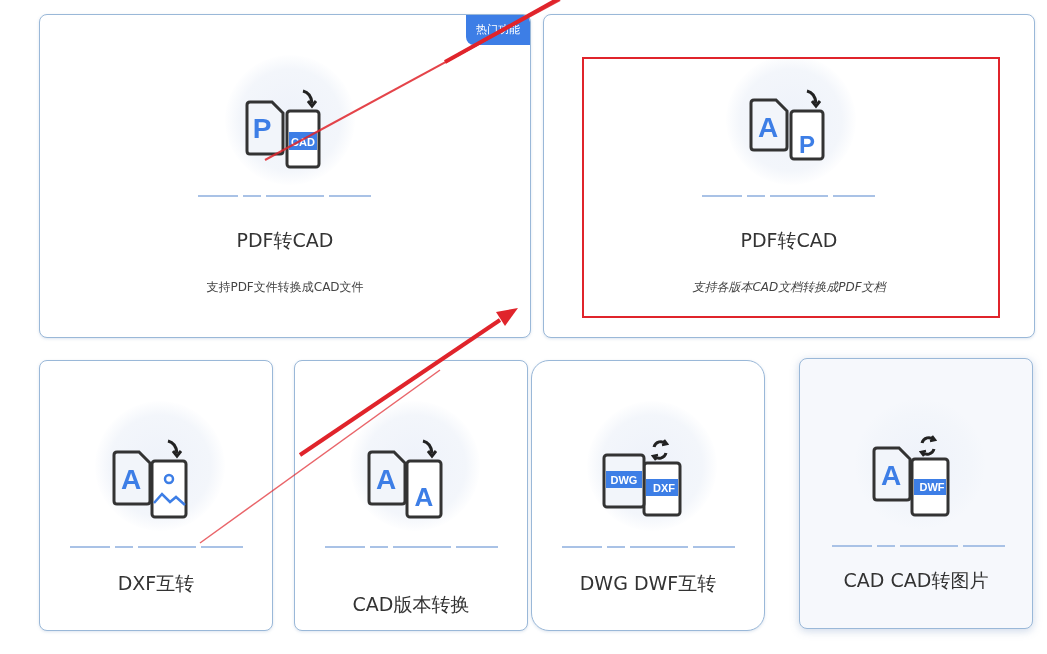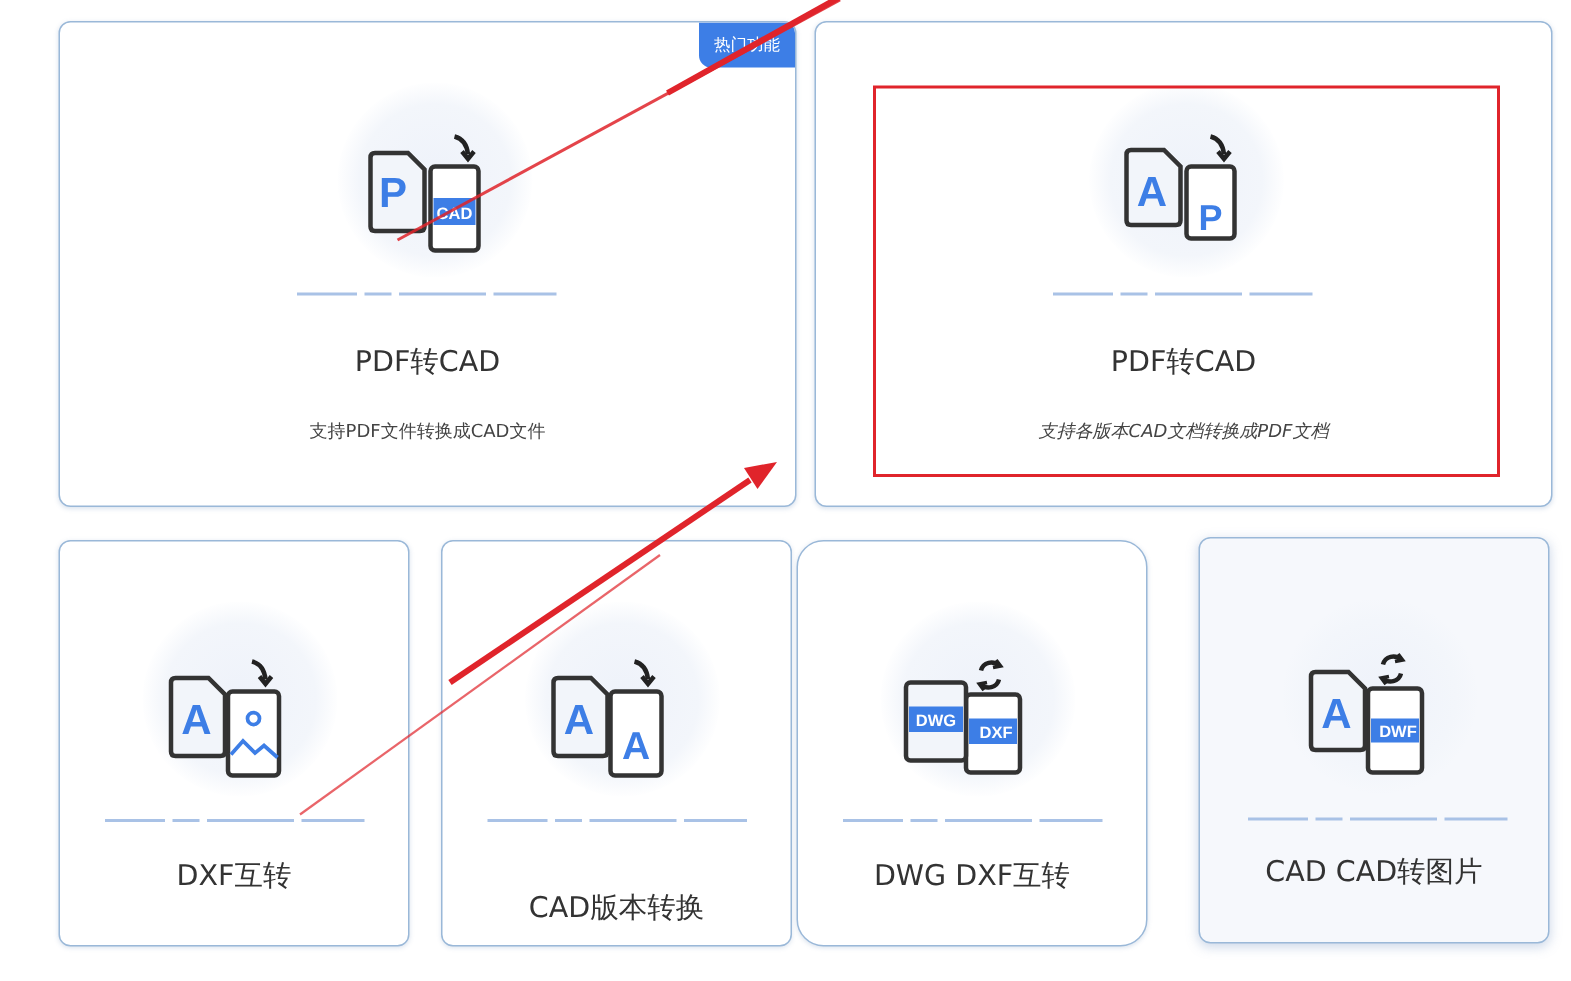--- a/index.html
+++ b/index.html
@@ -148,21 +148,21 @@
       <rect x="8" y="38" width="36" height="17" fill="#3d7ee6"></rect>
       <text x="26" y="51" text-anchor="middle" font-size="11" font-weight="bold" fill="#fff" font-family="Liberation Sans, sans-serif">DWG</text>
     </svg>
   </div>
   <div class="dash-line" style="left:30px; top:185px;">
     <span style="width:40px"></span>
       <span style="width:18px"></span>
       <span style="width:58px"></span>
       <span style="width:42px"></span>
   </div>
-  <div class="title" style="top:210px; font-size:19px;">DWG DXF互转</div>
+  <div class="title" style="top:210px; font-size:19px;">DWG DWF互转</div>
 </div>
 
 <div class="card hovered" style="left:799px; top:358px; width:234px; height:271px;">
   <div class="blob" style="left:55px; top:40px; width:130px; height:130px;"></div>
   <div class="icon-wrap" style="top:70px; width:100px; height:100px;">
     <svg width="100" height="100" viewBox="0 0 100 100">
       <path d="M56 14 a7 7 0 0 1 12 -3" fill="none" stroke="#222" stroke-width="3"></path>
       <path d="M68 20 a7 7 0 0 1 -12 3" fill="none" stroke="#222" stroke-width="3"></path>
       <path d="M66 7 l3 4 l-5 1" fill="none" stroke="#222" stroke-width="2.5"></path>
       <path d="M58 27 l-3 -4 l5 -1" fill="none" stroke="#222" stroke-width="2.5"></path>

